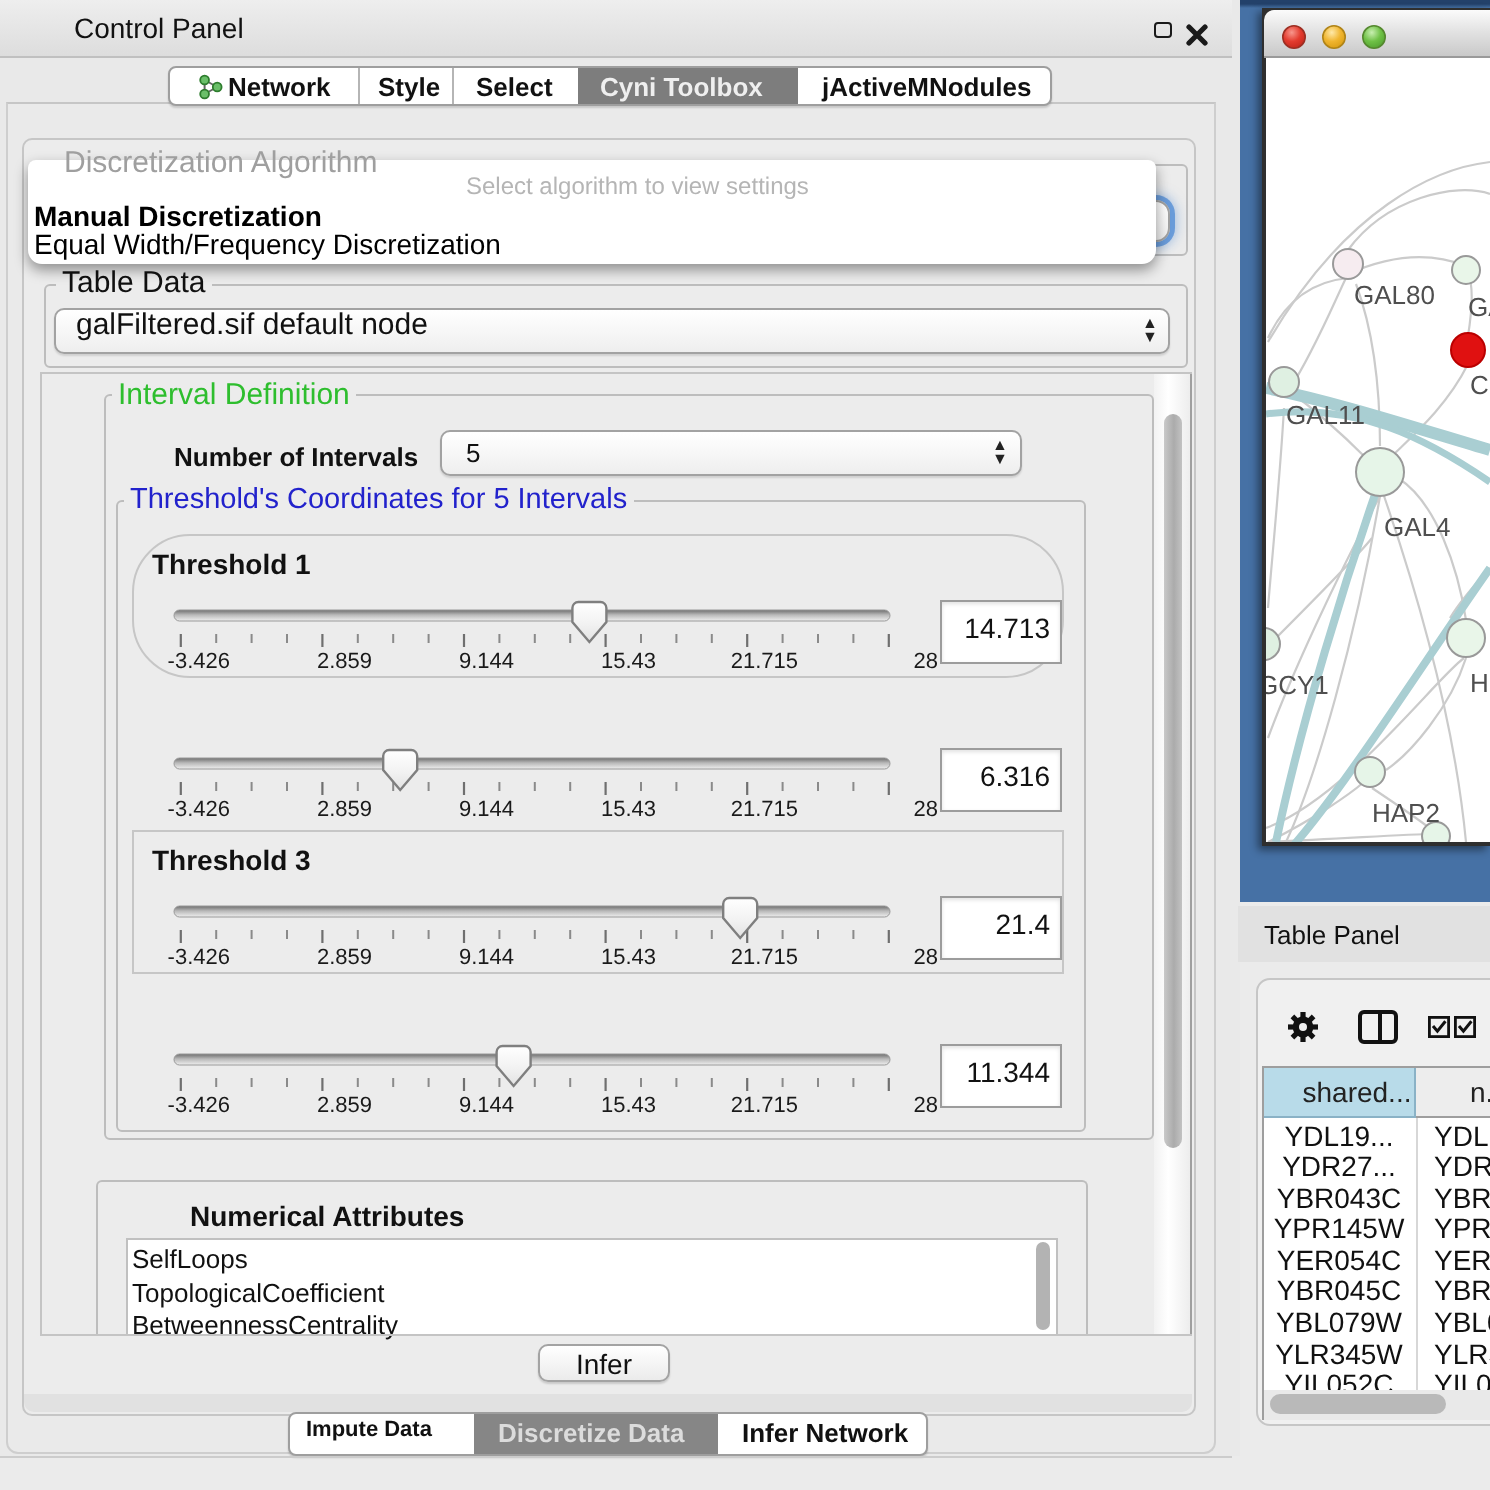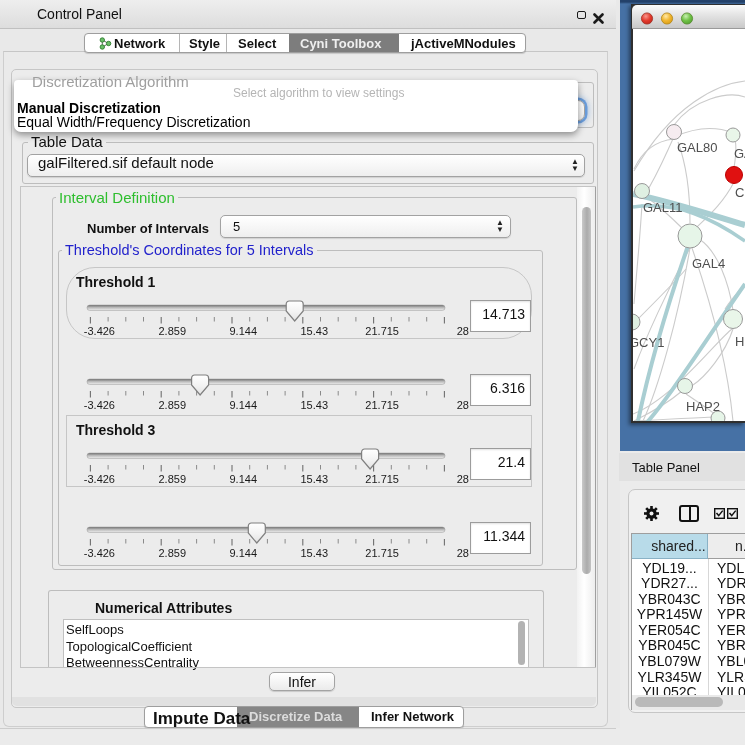--- a/index.html
+++ b/index.html
@@ -292,21 +292,21 @@
 
   <div class="abs" style="left:269px;top:672px;width:64px;height:17px;border:1px solid #a3a3a3;border-radius:5px;
        background:linear-gradient(180deg,#ffffff,#ebebeb);box-shadow:0 1px 1px rgba(0,0,0,0.15);
        font-size:14px;color:#111;text-align:center;line-height:18px;">Infer</div>
 
   <div class="abs" style="left:144px;top:706px;width:318px;height:20px;background:#ffffff;
        border:1px solid #9e9e9e;border-radius:4px;box-shadow:0 1px 1px rgba(0,0,0,0.15);overflow:hidden;">
     <div style="position:absolute;left:0;top:0;width:92px;height:20px;border-right:1px solid #b5b5b5;"></div>
     <div style="position:absolute;left:92px;top:0;width:122px;height:20px;background:#868686;"></div>
     <div style="position:absolute;left:214px;top:0;width:104px;height:20px;"></div>
-    <div style="position:absolute;left:8px;top:2px;font-size:17px;font-weight:bold;color:#111;">Impute Data</div>
+    <div style="position:absolute;left:8px;top:2px;font-size:11px;font-weight:bold;color:#111;">Impute Data</div>
     <div style="position:absolute;left:104px;top:2px;font-size:13px;font-weight:bold;color:#dcdcdc;">Discretize Data</div>
     <div style="position:absolute;left:226px;top:2px;font-size:13px;font-weight:bold;color:#111;">Infer Network</div>
   </div>
   <div class="abs" style="left:0;top:728px;width:616px;height:1px;background:#cccccc;"></div>
 
   <div class="abs" style="left:14px;top:80px;width:564px;height:52px;background:#ffffff;
        border-radius:4px 4px 7px 7px;box-shadow:0 3px 7px rgba(0,0,0,0.4);"></div>
   <div class="abs" style="left:32px;top:73px;font-size:15px;color:#9f9f9f;">Discretization Algorithm</div>
   <div class="abs" style="left:233px;top:86px;font-size:12px;color:#b5b5b5;">Select algorithm to view settings</div>
   <div class="abs" style="left:17px;top:100px;font-size:14px;font-weight:bold;color:#000;">Manual Discretization</div>

